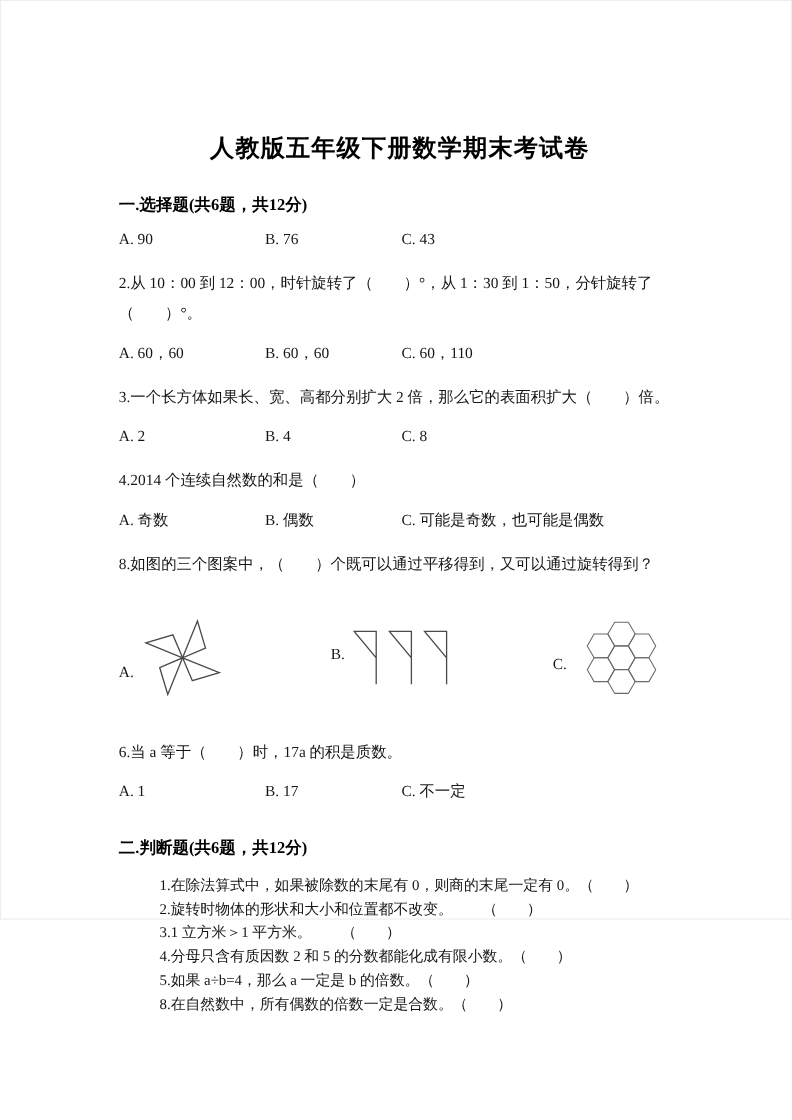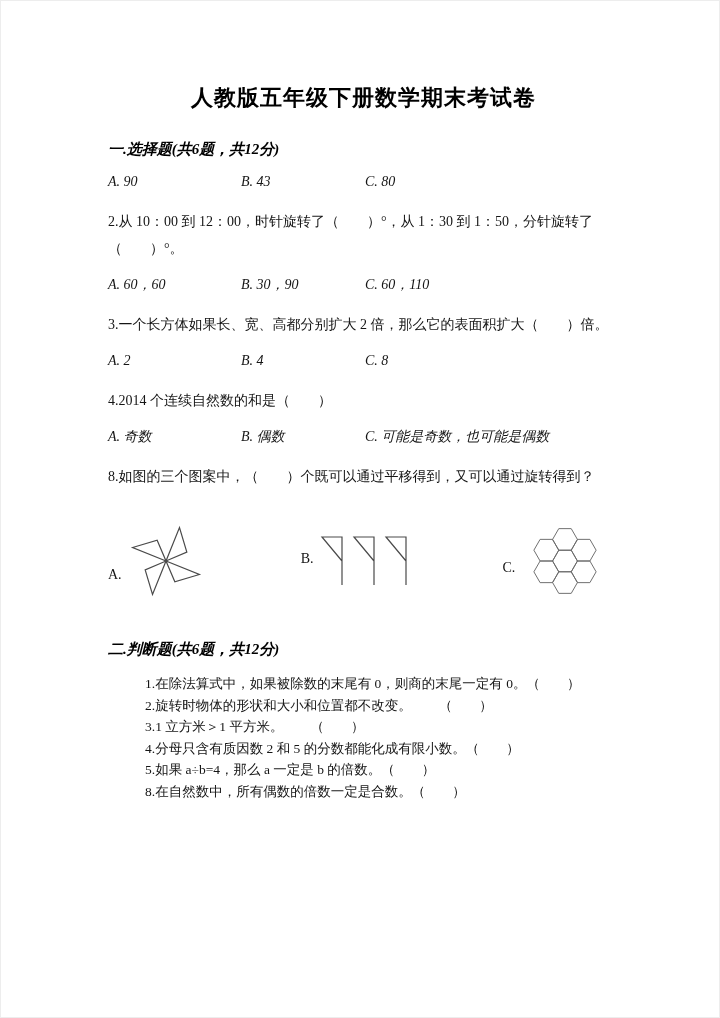--- a/index.html
+++ b/index.html
@@ -5,50 +5,49 @@
   * { margin: 0; padding: 0; box-sizing: border-box; }
   html, body { width: 720px; height: 1018px; }
   body {
     background: #ffffff;
     font-family: "Liberation Serif", "DejaVu Serif", serif;
     color: #151515;
     overflow: hidden;
   }
   .sheet {
     width: 720px;
-    height: 1018px;
+    height: 836px;
     border: 1px solid #ededed;
-    padding: 82px 100px 0 107px;
+    padding: 119px 100px 0 107px;
   }
   .title {
     font-size: 22px;
     font-weight: bold;
     text-align: center;
     letter-spacing: 1px;
     color: #000;
   }
   .section-heading {
     font-size: 15px;
     font-weight: bold;
     margin-top: 27px;
     color: #000;
-    font-style: italic;
   }
   .q-text {
     font-size: 14px;
     line-height: 27px;
     margin-top: 16px;
   }
   .options {
     display: flex;
     font-size: 14px;
     line-height: 20px;
     margin-top: 13px;
   }
-  .options .opt { display: inline-block; font-style: italic; }
+  .options .opt { display: inline-block; }
   .options .opt:nth-child(1) { width: 133px; }
   .options .opt:nth-child(2) { width: 124px; }
   .figures {
     display: flex;
     align-items: center;
     margin-top: 22px;
     height: 98px;
   }
   .fig-group { display: flex; align-items: center; }
   .fig-group .fig-label {
@@ -73,30 +72,30 @@
 
 <div class="sheet">
 
   <h1 class="title">人教版五年级下册数学期末考试卷</h1>
 
   <div class="section-heading">一.选择题(共6题，共12分)</div>
 
   <div>
     <div class="options">
       <span class="opt">A. 90</span>
-      <span class="opt">B. 43</span>
-      <span class="opt">C. 80</span>
+      <span class="opt">B. 76</span>
+      <span class="opt">C. 43</span>
     </div>
   </div>
 
   <div>
     <p class="q-text">2.从 10：00 到 12：00，时针旋转了（　　）°，从 1：30 到 1：50，分针旋转了（　　）°。</p>
     <div class="options">
       <span class="opt">A. 60，60</span>
-      <span class="opt">B. 30，90</span>
+      <span class="opt">B. 60，60</span>
       <span class="opt">C. 60，110</span>
     </div>
   </div>
 
   <div>
     <p class="q-text">3.一个长方体如果长、宽、高都分别扩大 2 倍，那么它的表面积扩大（　　）倍。</p>
     <div class="options">
       <span class="opt">A. 2</span>
       <span class="opt">B. 4</span>
       <span class="opt">C. 8</span>
@@ -150,20 +149,28 @@
             <polygon points="79.5,48.3 73,59.6 60,59.6 53.5,48.3 60,37 73,37"></polygon>
             <polygon points="40.5,25.7 34,37 21,37 14.5,25.7 21,14.4 34,14.4"></polygon>
             <polygon points="40.5,48.3 34,59.6 21,59.6 14.5,48.3 21,37 34,37"></polygon>
           </g>
         </svg>
       </div>
 
     </div>
   </div>
 
+  <div class="q6">
+    <p class="q-text">6.当 a 等于（　　）时，17a 的积是质数。</p>
+    <div class="options">
+      <span class="opt">A. 1</span>
+      <span class="opt">B. 17</span>
+      <span class="opt">C. 不一定</span>
+    </div>
+  </div>
 
   <div class="section-heading judge-heading">二.判断题(共6题，共12分)</div>
 
   <div class="judge-list">
     <p class="judge-item">1.在除法算式中，如果被除数的末尾有 0，则商的末尾一定有 0。（　　）</p>
     <p class="judge-item">2.旋转时物体的形状和大小和位置都不改变。　　（　　）</p>
     <p class="judge-item">3.1 立方米＞1 平方米。　　（　　）</p>
     <p class="judge-item">4.分母只含有质因数 2 和 5 的分数都能化成有限小数。（　　）</p>
     <p class="judge-item">5.如果 a÷b=4，那么 a 一定是 b 的倍数。（　　）</p>
     <p class="judge-item">8.在自然数中，所有偶数的倍数一定是合数。（　　）</p>

